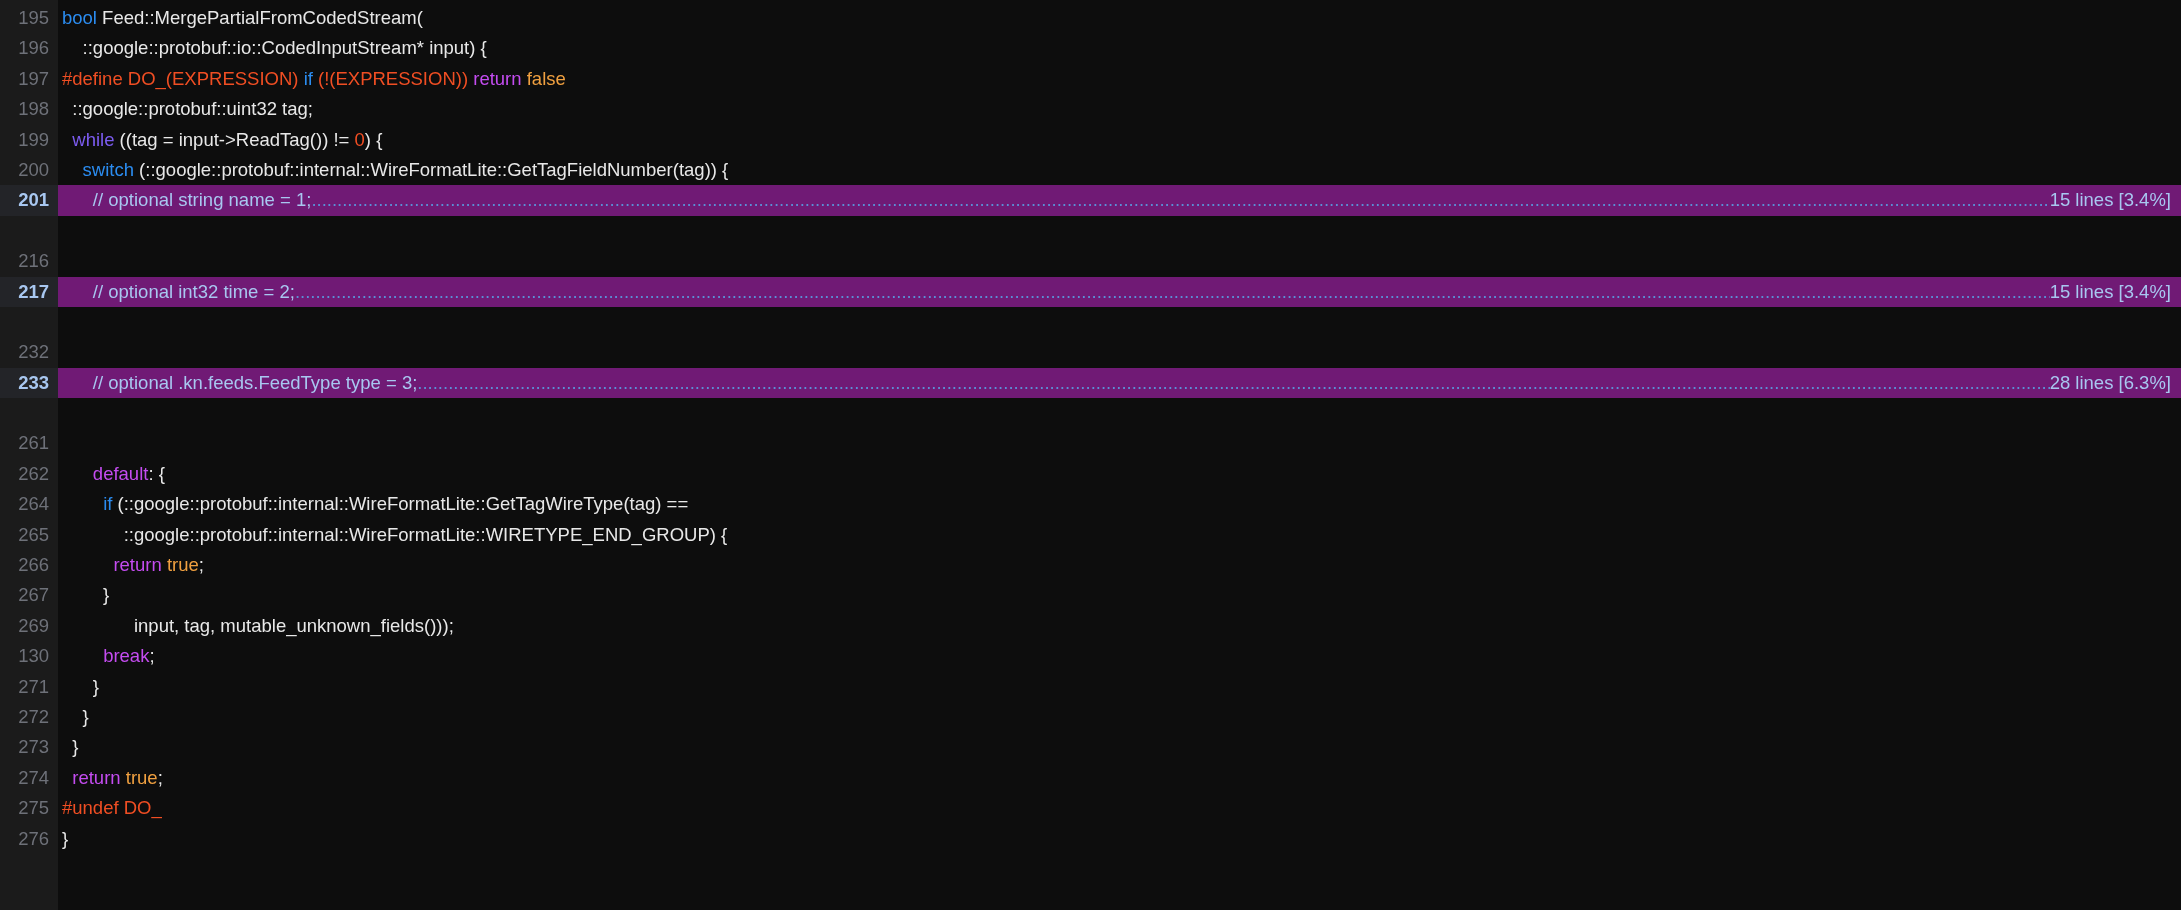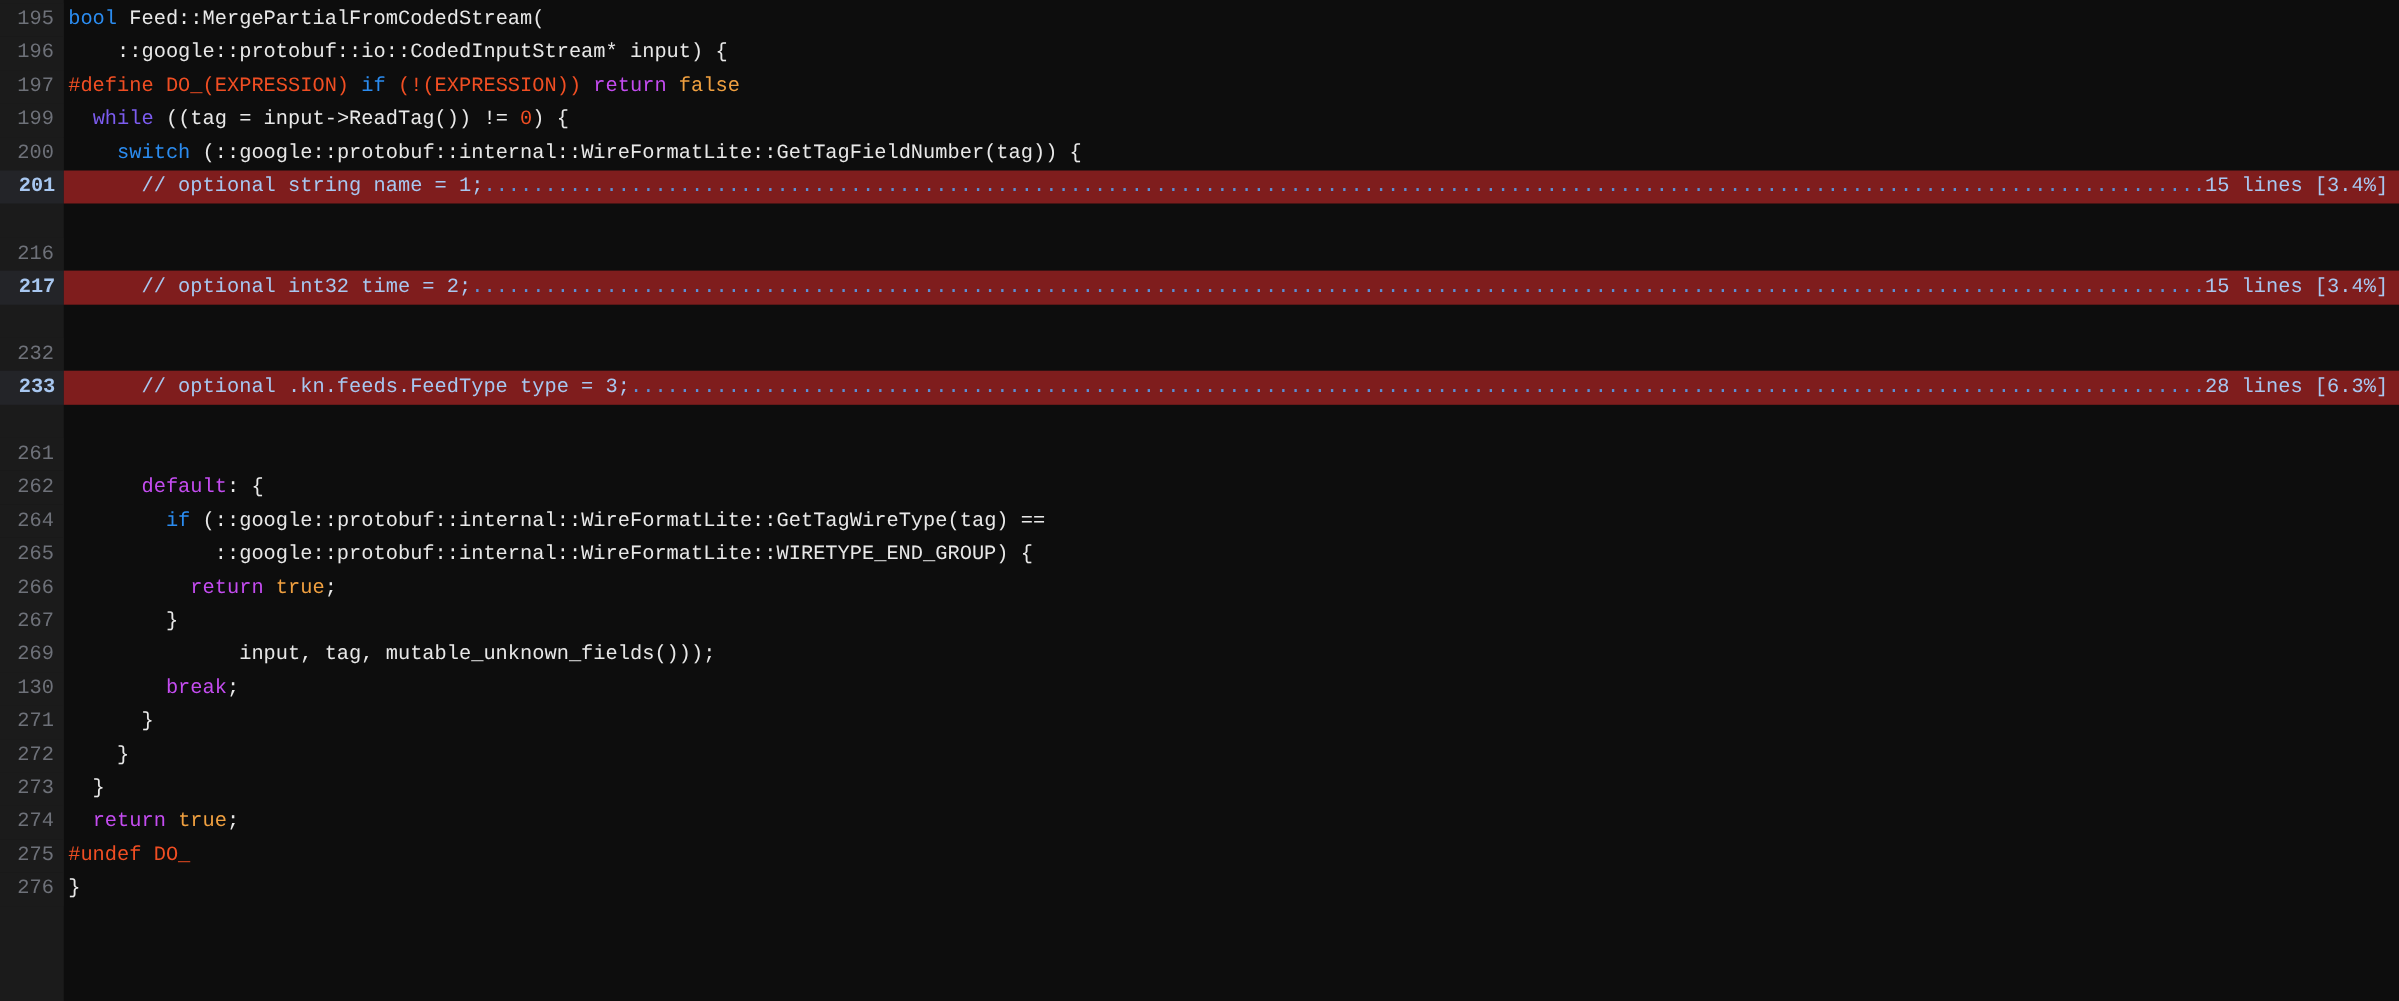--- a/index.html
+++ b/index.html
@@ -9,21 +9,21 @@
     background: #0d0d0d;
     width: 2181px;
     height: 910px;
     overflow: hidden;
   }
   #editor {
     position: relative;
     width: 2181px;
     height: 910px;
     background: #0d0d0d;
-    font-family: Liberation Mono, monospace;
+    font-family: Liberation Sans, sans-serif;
     font-size: 18.5px;
     line-height: 30.4px;
     -webkit-font-smoothing: antialiased;
   }
   
   #gutter-bg {
     position: absolute;
     left: 0;
     top: 0;
     width: 58px;
@@ -52,21 +52,21 @@
     background: #1b1b1b;
     user-select: none;
   }
   .row.folded .ln {
     color: #a8c7f0;
     font-weight: bold;
     background: #232428;
     padding-left: 17px;
   }
   .row.folded .code {
-    background: #7f1d1d;
+    background: #701a75;
   }
   .code {
     flex: 1 1 auto;
     padding-left: 4px;
     color: #e8e8e8;
     overflow: hidden;
     display: flex;
   }
   .code-text {
     flex: 0 0 auto;
@@ -101,20 +101,21 @@
 </style>
 </head>
 <body>
 
 <div id="editor">
   <div id="gutter-bg"></div>
   <div id="lines">
       <div class="row"><div class="ln">195</div><div class="code"><span class="code-text"><span class="t-type">bool</span><span class="t-plain"> Feed::MergePartialFromCodedStream(</span></span></div></div>
       <div class="row"><div class="ln">196</div><div class="code"><span class="code-text"><span class="t-plain">    ::google::protobuf::io::CodedInputStream* input) {</span></span></div></div>
       <div class="row"><div class="ln">197</div><div class="code"><span class="code-text"><span class="t-pre">#define DO_(EXPRESSION) </span><span class="t-type">if</span><span class="t-plain"> </span><span class="t-pre">(!(EXPRESSION))</span><span class="t-plain"> </span><span class="t-kw">return</span><span class="t-plain"> </span><span class="t-const">false</span></span></div></div>
+      <div class="row"><div class="ln">198</div><div class="code"><span class="code-text"><span class="t-plain">  ::google::protobuf::uint32 tag;</span></span></div></div>
       <div class="row"><div class="ln">199</div><div class="code"><span class="code-text"><span class="t-plain">  </span><span class="t-kw2">while</span><span class="t-plain"> ((tag = input-&gt;ReadTag()) != </span><span class="t-num">0</span><span class="t-plain">) {</span></span></div></div>
       <div class="row"><div class="ln">200</div><div class="code"><span class="code-text"><span class="t-plain">    </span><span class="t-type">switch</span><span class="t-plain"> (::google::protobuf::internal::WireFormatLite::GetTagFieldNumber(tag)) {</span></span></div></div>
       <div class="row folded"><div class="ln">201</div><div class="code"><span class="code-text"><span class="t-fold">      // optional string name = 1;</span></span><span class="fold-dots">...............................................................................................................................................................................................................................................................................................................................................................................................................</span><span class="fold-meta">15 lines [3.4%]</span></div></div>
       <div class="row blank"><div class="ln"></div><div class="code"><span class="code-text"></span></div></div>
       <div class="row"><div class="ln">216</div><div class="code"><span class="code-text"><span class="t-plain"></span></span></div></div>
       <div class="row folded"><div class="ln">217</div><div class="code"><span class="code-text"><span class="t-fold">      // optional int32 time = 2;</span></span><span class="fold-dots">...............................................................................................................................................................................................................................................................................................................................................................................................................</span><span class="fold-meta">15 lines [3.4%]</span></div></div>
       <div class="row blank"><div class="ln"></div><div class="code"><span class="code-text"></span></div></div>
       <div class="row"><div class="ln">232</div><div class="code"><span class="code-text"><span class="t-plain"></span></span></div></div>
       <div class="row folded"><div class="ln">233</div><div class="code"><span class="code-text"><span class="t-fold">      // optional .kn.feeds.FeedType type = 3;</span></span><span class="fold-dots">...............................................................................................................................................................................................................................................................................................................................................................................................................</span><span class="fold-meta">28 lines [6.3%]</span></div></div>
       <div class="row blank"><div class="ln"></div><div class="code"><span class="code-text"></span></div></div>

